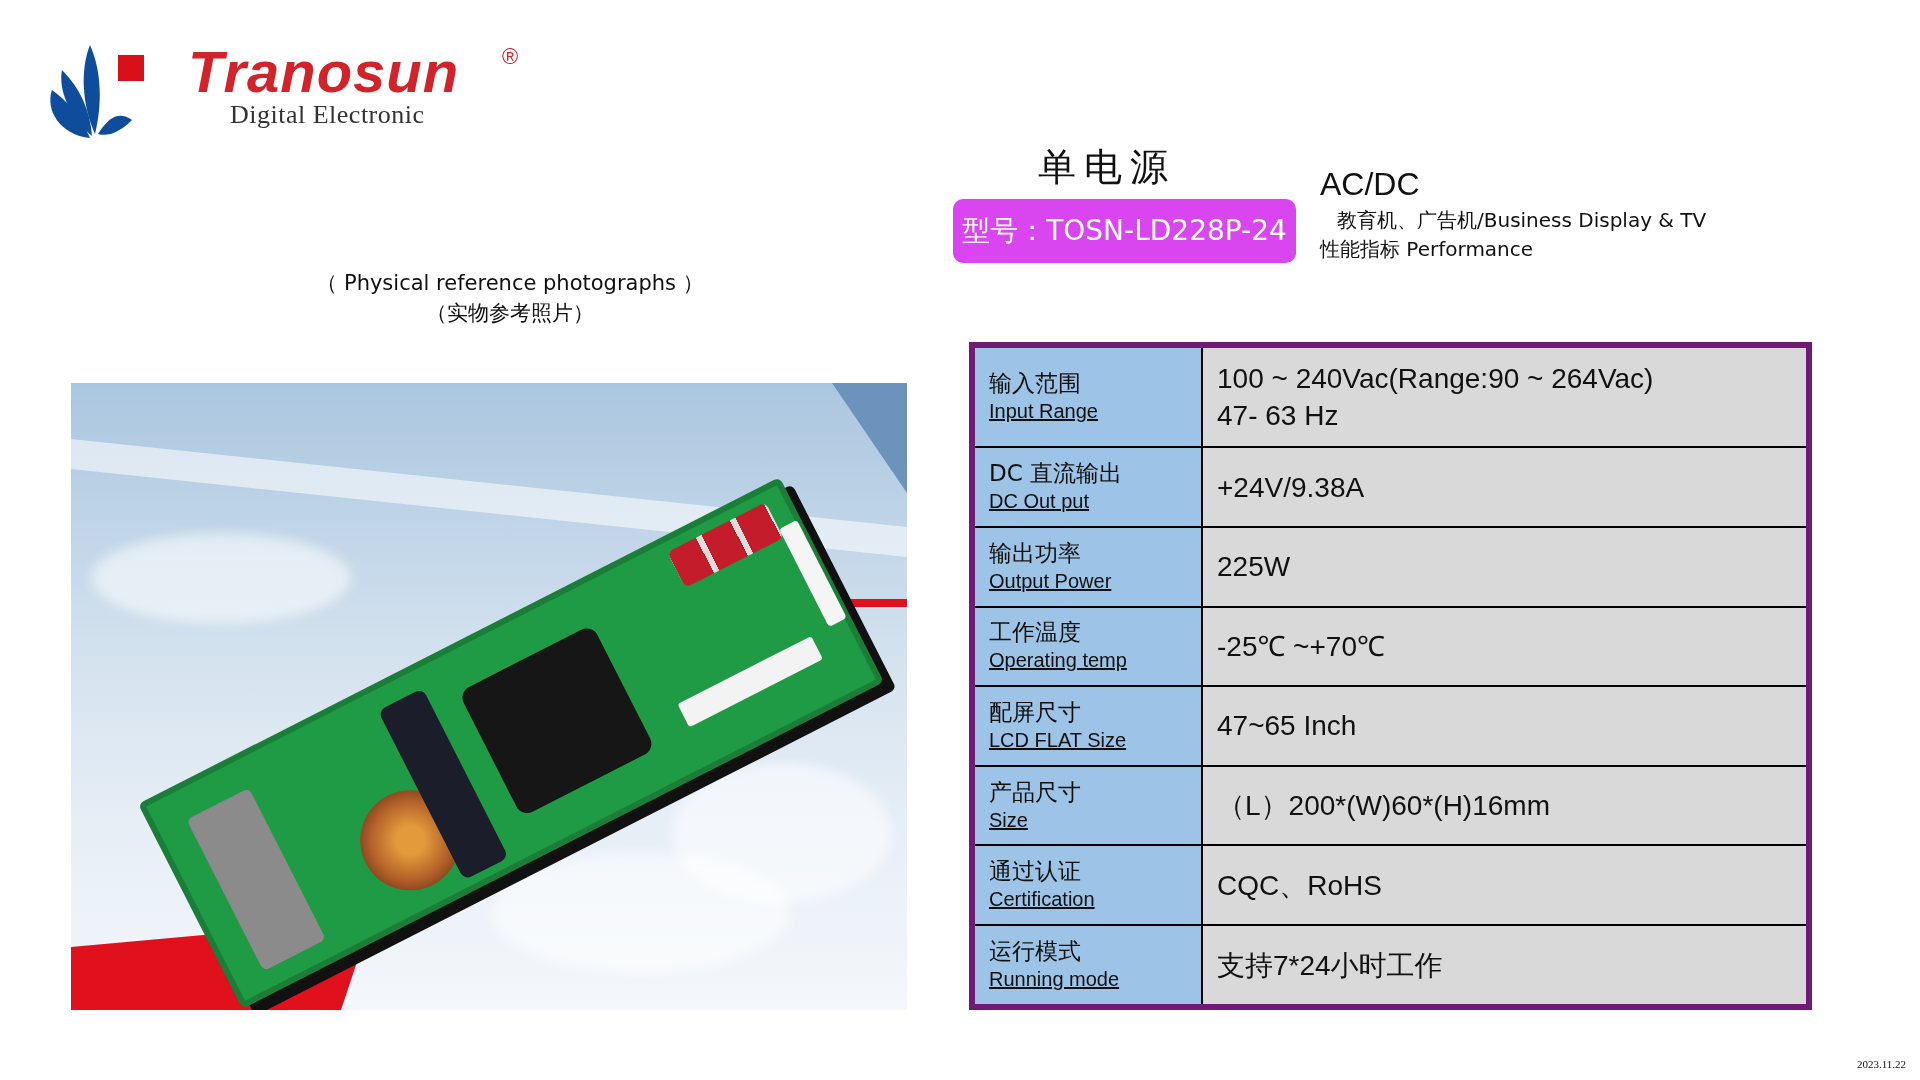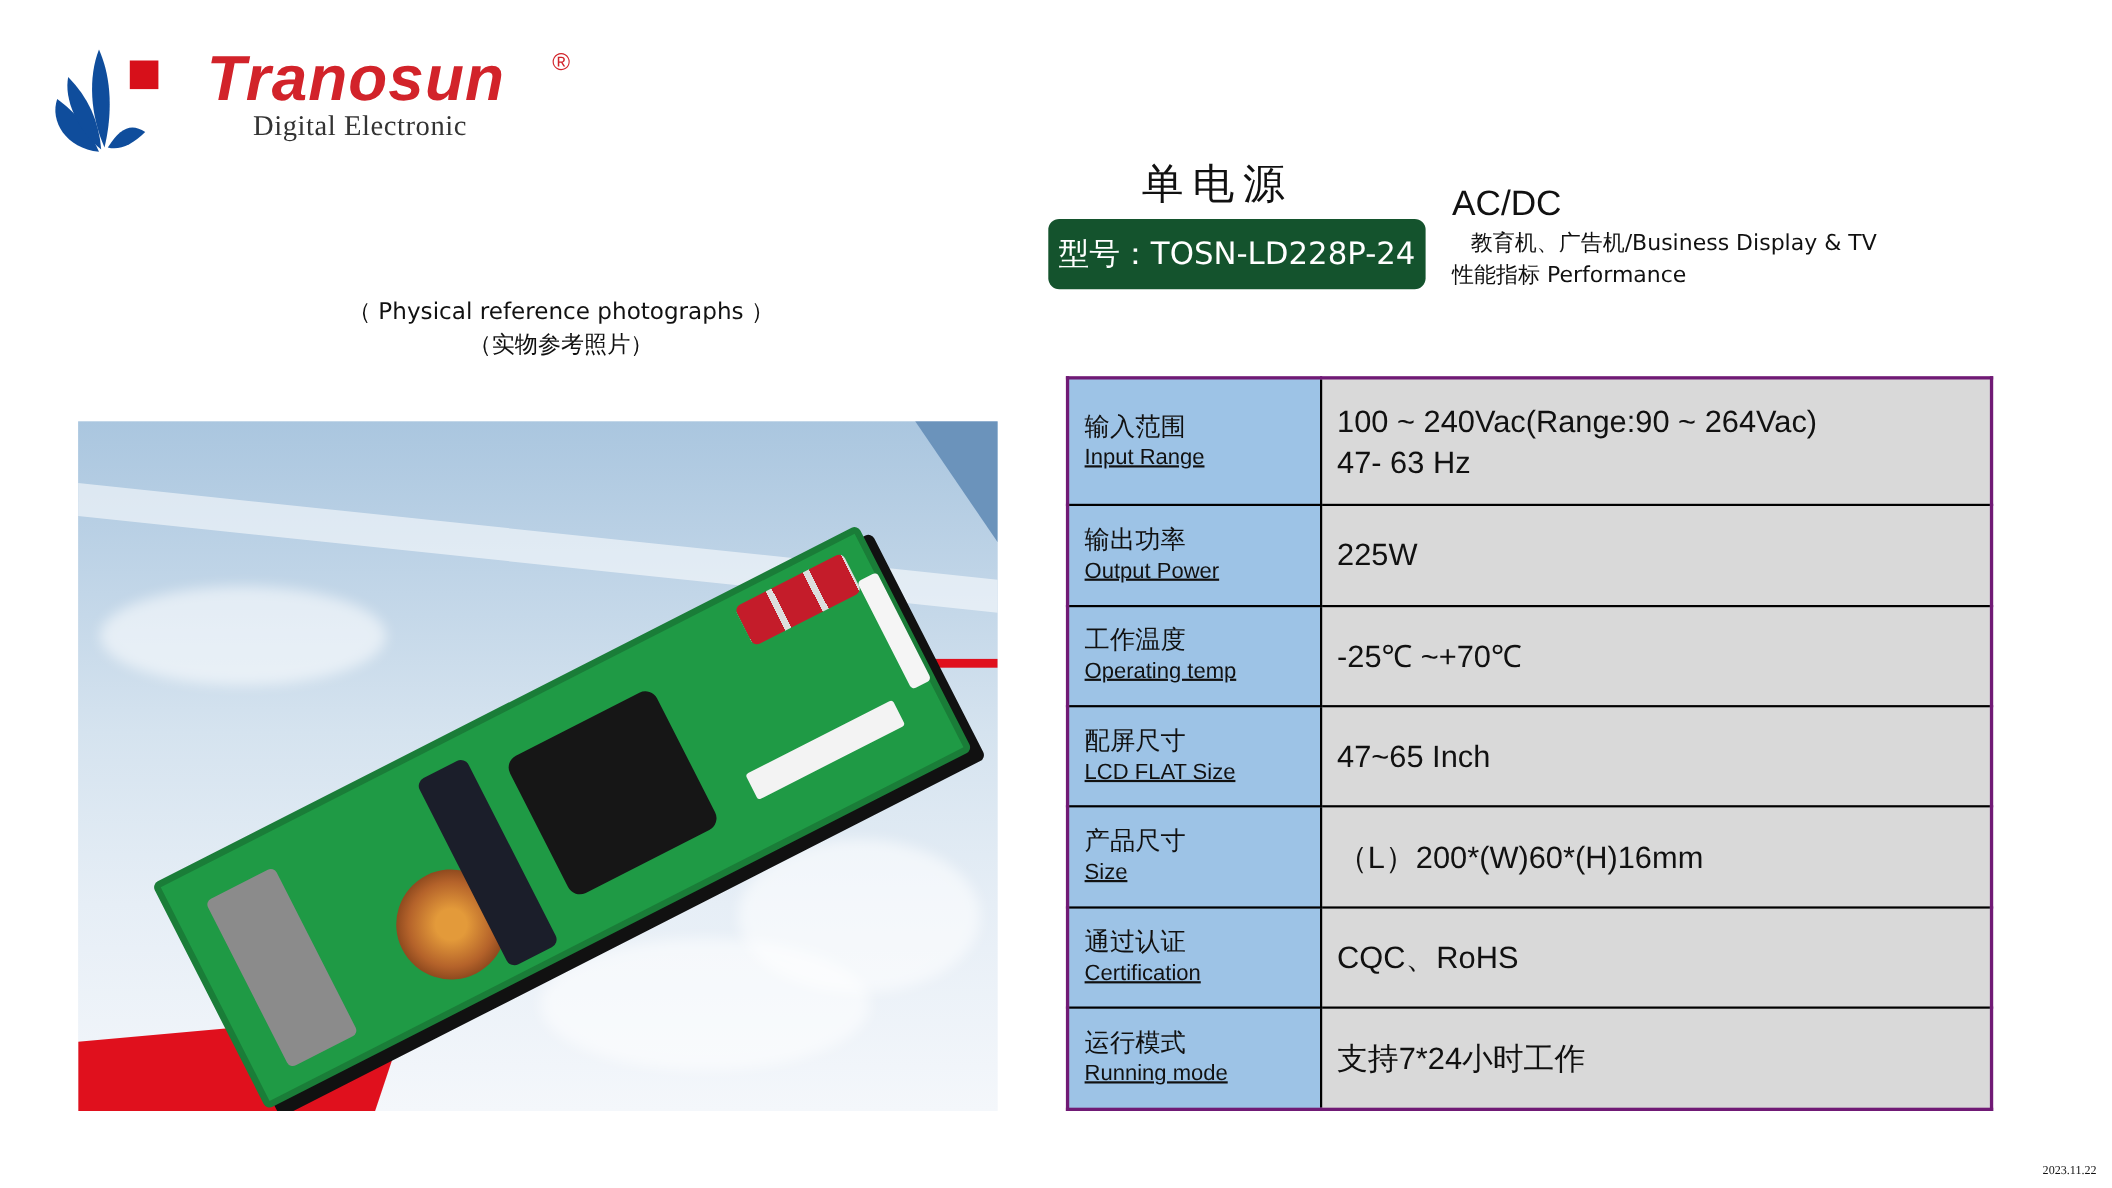--- a/index.html
+++ b/index.html
@@ -9,21 +9,21 @@
   
   .logo { position: absolute; left: 40px; top: 40px; width: 500px; height: 100px; text-decoration: underline; }
   .logo-mark { position: absolute; left: 0; top: 0; width: 110px; height: 100px; }
   .logo-square { position: absolute; left: 78px; top: 15px; width: 26px; height: 26px; background: #d7101a; }
   .logo-word { position: absolute; left: 148px; top: -2px; font-family: "Liberation Sans", sans-serif; font-weight: bold; font-style: italic; font-size: 58px; color: #d2232a; letter-spacing: 1px; }
   .logo-reg { position: absolute; left: 462px; top: 4px; font-size: 22px; color: #d2232a; font-family: "Liberation Sans", sans-serif; }
   .logo-sub { position: absolute; left: 190px; top: 60px; font-family: "Liberation Serif", serif; font-size: 26px; color: #333; letter-spacing: 0.5px; }
 
   
   .main-title { position: absolute; left: 1038px; top: 142px; font-size: 38px; letter-spacing: 8px; color: #111; }
-  .model-pill { position: absolute; left: 953px; top: 199px; width: 343px; height: 64px; background: #14532d; border-radius: 10px; color: #fff; font-size: 28px; display: flex; align-items: center; justify-content: center; font-family: "DejaVu Sans", sans-serif; }
+  .model-pill { position: absolute; left: 953px; top: 199px; width: 343px; height: 64px; background: #d946ef; border-radius: 10px; color: #fff; font-size: 28px; display: flex; align-items: center; justify-content: center; font-family: "DejaVu Sans", sans-serif; }
   .category { position: absolute; left: 1320px; top: 166px; font-family: "Liberation Sans", sans-serif; font-size: 32px; color: #111; }
   .application { position: absolute; left: 1320px; top: 207px; font-size: 20px; color: #111; margin-left: 17px; }
   .performance { position: absolute; left: 1320px; top: 236px; font-size: 20px; color: #111; }
 
   
   .caption { position: absolute; left: 300px; top: 268px; width: 420px; text-align: center; font-size: 21px; line-height: 30px; color: #111; }
 
   
   .photo { position: absolute; left: 71px; top: 383px; width: 836px; height: 627px; overflow: hidden;
            background: linear-gradient(180deg, #aac6df 0%, #c2d6e8 25%, #d5e3ef 45%, #e6eef6 70%, #f4f7fb 100%); }
@@ -38,21 +38,21 @@
   .pcb .comp { position: absolute; border-radius: 4px; }
   .pcb .xfmr { left: 330px; top: 40px; width: 150px; height: 140px; background: #161616; border-radius: 12px; }
   .pcb .cap-big { left: 250px; top: 20px; width: 50px; height: 190px; background: #1b1e2a; border-radius: 8px; }
   .pcb .toroid { left: 170px; top: 100px; width: 100px; height: 100px; background: radial-gradient(circle, #e39a3a 20%, #b4622a 55%, #7a3c18 80%); border-radius: 50%; }
   .pcb .filter { left: 30px; top: 30px; width: 70px; height: 170px; background: #8b8b8b; border-radius: 6px; }
   .pcb .label { left: 520px; top: 150px; width: 150px; height: 26px; background: #f3f3f3; border-radius: 3px; }
   .pcb .caps-row { left: 580px; top: 10px; width: 110px; height: 40px; background: repeating-linear-gradient(90deg, #c41c2a 0 32px, #ddd 32px 38px); border-radius: 6px; }
   .pcb .conn { left: 690px; top: 40px; width: 20px; height: 110px; background: #f5f5f5; }
 
   
-  .spec-table { position: absolute; left: 969px; top: 342px; width: 843px; height: 668px; border-collapse: collapse; border: 3px solid #701a75; }
+  .spec-table { position: absolute; left: 969px; top: 342px; width: 843px; height: 668px; border-collapse: collapse; border: 6px solid #701a75; }
   .spec-table td { border: 2px solid #000; vertical-align: middle; }
   .spec-table td.lbl { width: 230px; background: #9dc3e6; padding: 6px 14px; line-height: 28px; }
   .spec-table td.val { background: #d9d9d9; padding: 6px 14px; font-family: "Liberation Sans", sans-serif; font-size: 28px; line-height: 37px; color: #111; }
   .lbl-cn { display: block; font-size: 23px; color: #111; }
   .lbl-en { display: block; font-family: "Liberation Sans", sans-serif; font-size: 20px; color: #111; text-decoration: underline; }
   .val-line { display: block; }
 
   .date { position: absolute; right: 14px; bottom: 10px; font-family: Liberation Serif, serif; font-size: 11px; color: #111; text-align: center; }
 </style>
 </head>
@@ -108,20 +108,29 @@
           <span class="lbl-cn">输入范围</span>
           <span class="lbl-en">Input Range</span>
         </td>
       <td class="val">
           <span class="val-line">100 ~ 240Vac(Range:90 ~ 264Vac)</span>
           <span class="val-line">47- 63 Hz</span>
         </td>
     </tr>
     <tr>
       <td class="lbl">
+          <span class="lbl-cn">DC 直流输出</span>
+          <span class="lbl-en">DC Out put</span>
+        </td>
+      <td class="val">
+          <span class="val-line">+24V/9.38A</span>
+        </td>
+    </tr>
+    <tr>
+      <td class="lbl">
           <span class="lbl-cn">输出功率</span>
           <span class="lbl-en">Output Power</span>
         </td>
       <td class="val">
           <span class="val-line">225W</span>
         </td>
     </tr>
     <tr>
       <td class="lbl">
           <span class="lbl-cn">工作温度</span>

